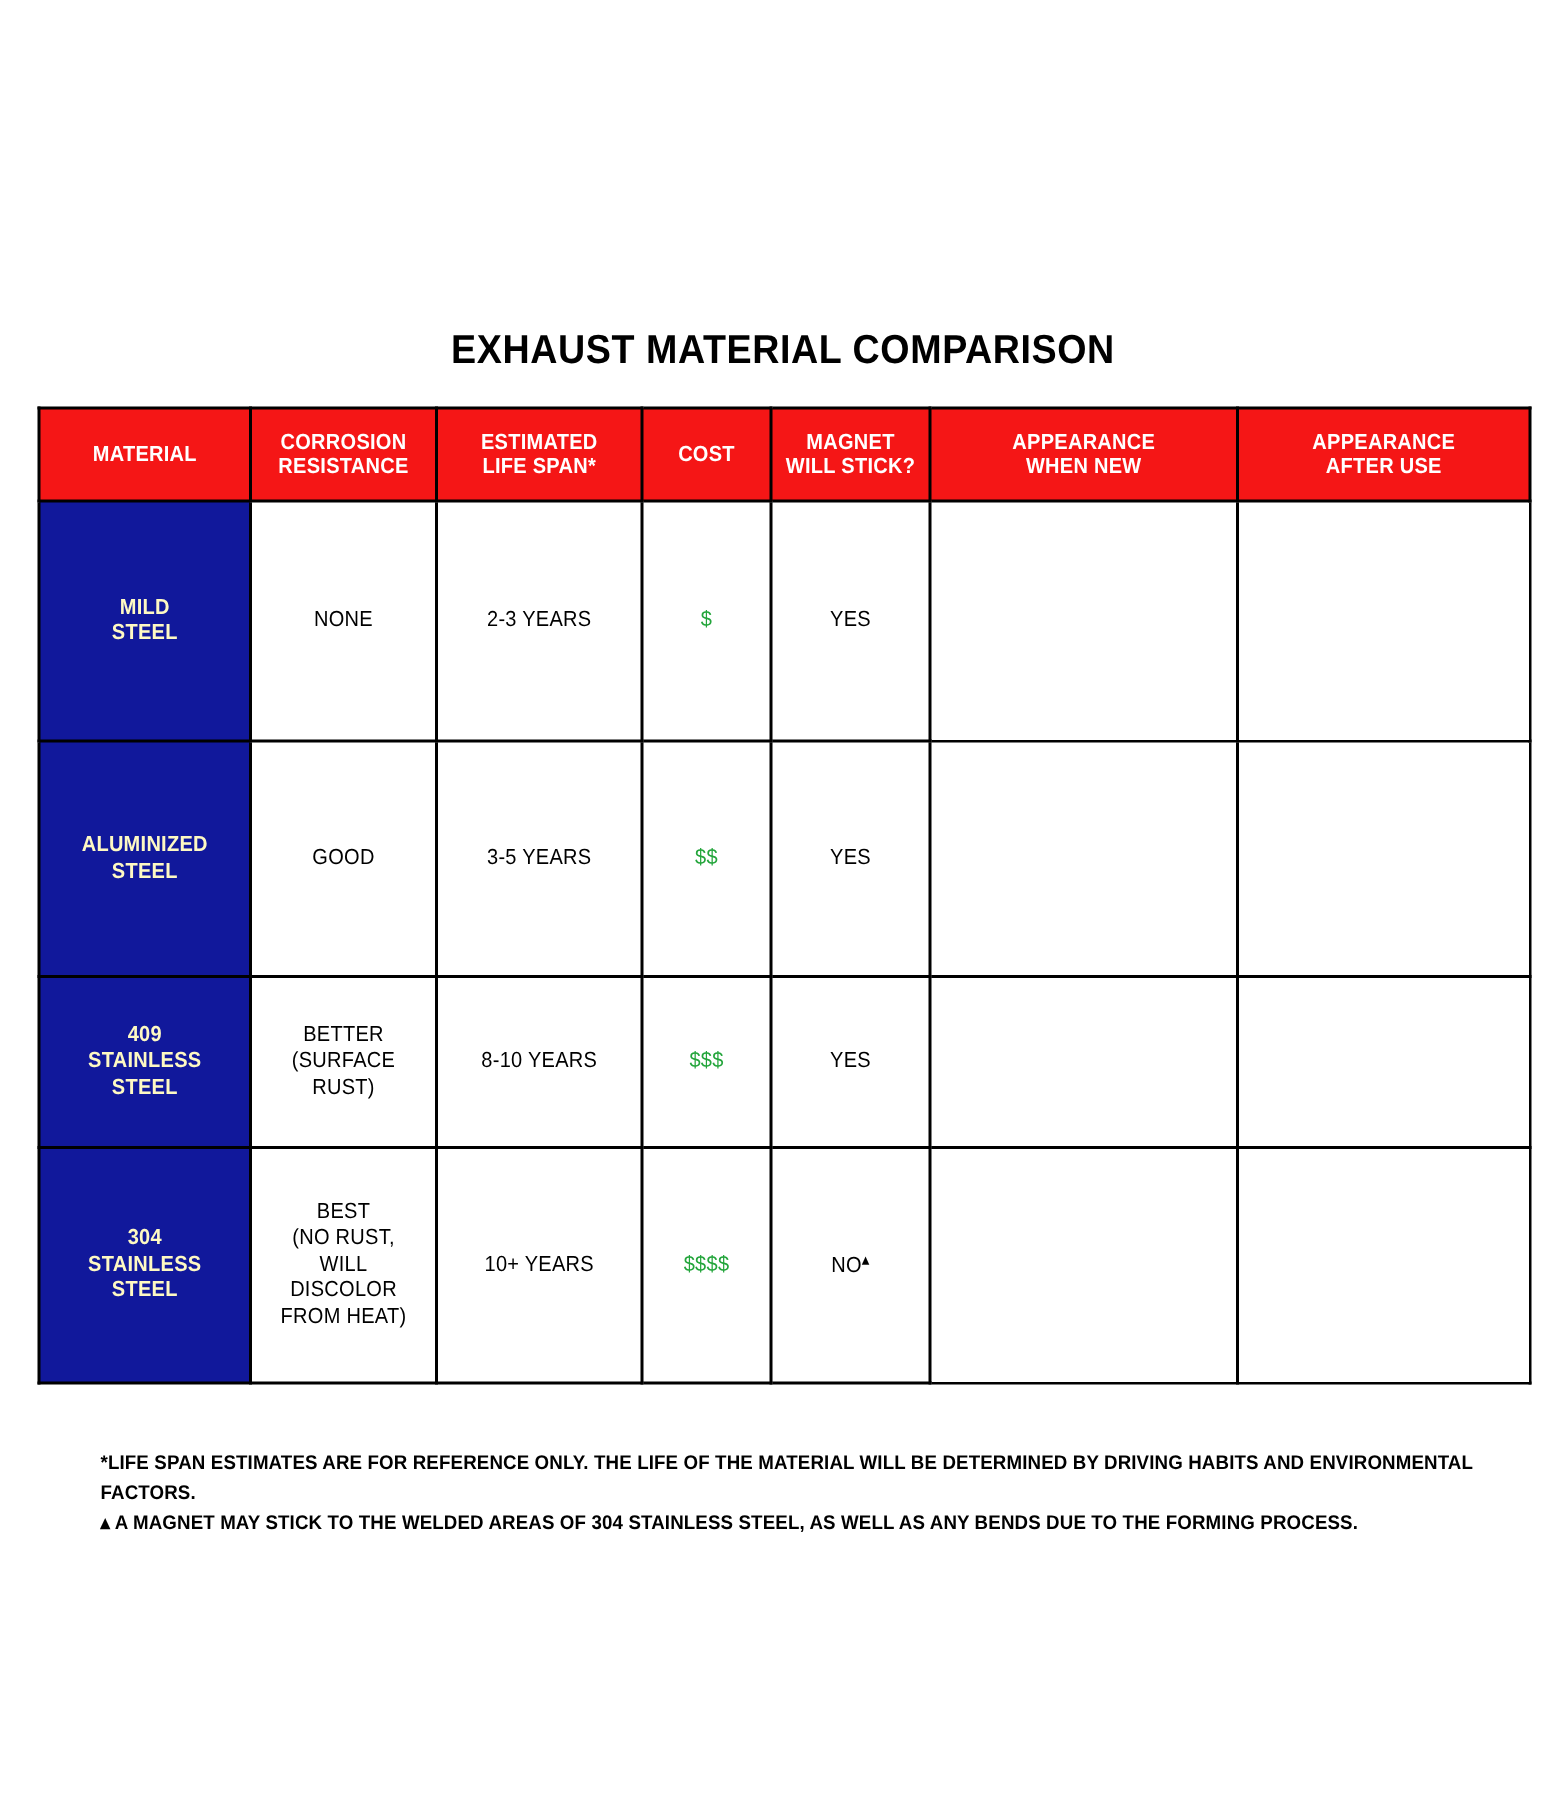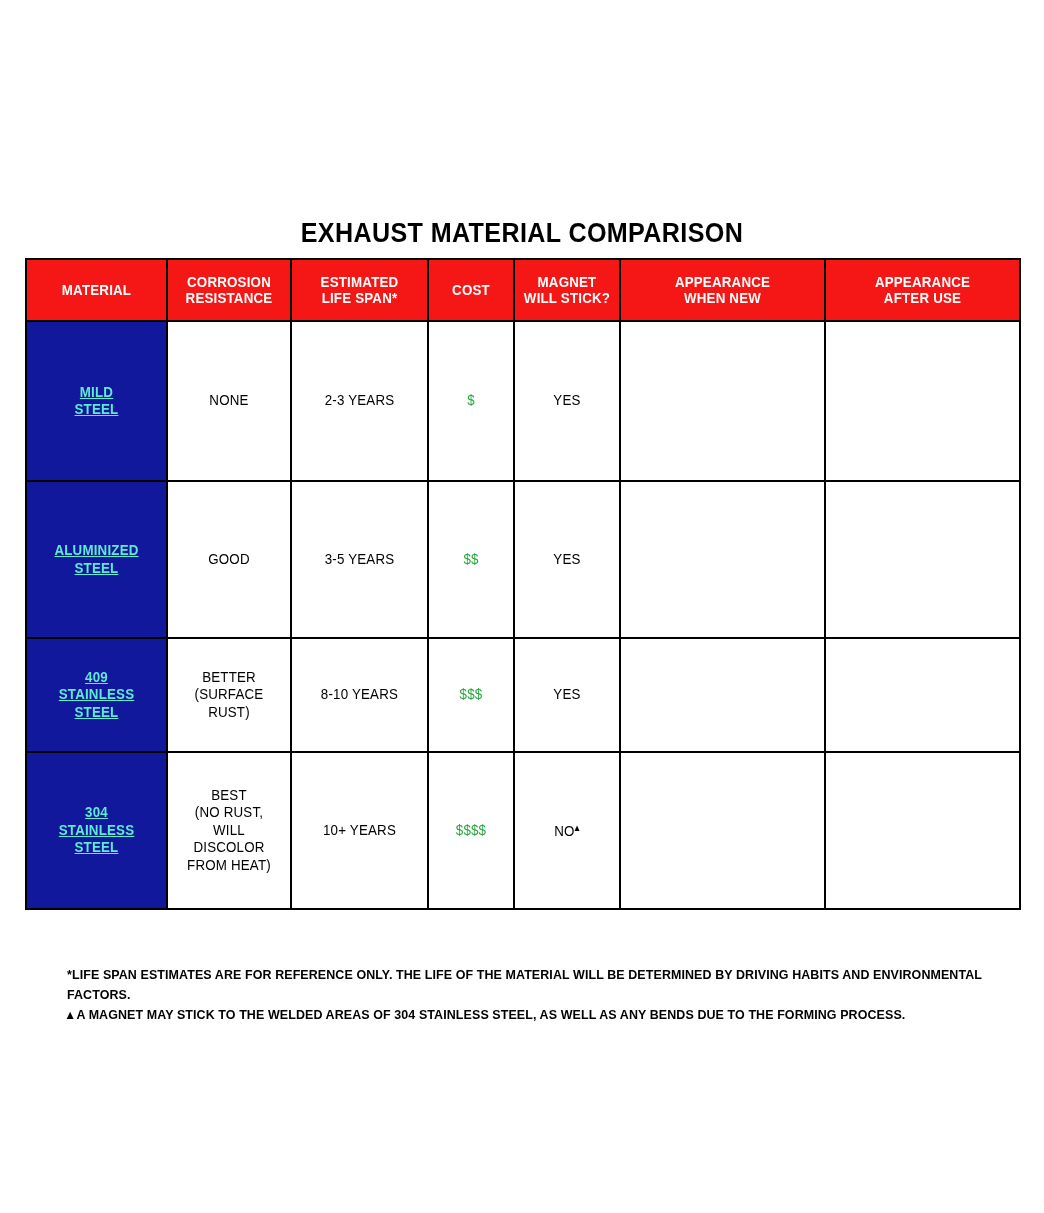--- a/index.html
+++ b/index.html
@@ -30,21 +30,21 @@
     text-align: center;
     font-size: 27px;
     font-weight: bold;
     letter-spacing: 0.4px;
     font-stretch: condensed;
     transform: scaleX(0.93);
   }
   #table-wrap {
     position: absolute;
     left: 25px;
-    top: 258px;
+    top: 271px;
     width: 994px;
   }
   table.comparison {
     border-collapse: collapse;
     width: 994px;
     table-layout: fixed;
   }
   table.comparison td, table.comparison th {
     border: 2px solid #000000;
     padding: 0;
@@ -61,26 +61,25 @@
     letter-spacing: 0.2px;
     transform: none;
   }
   thead th .hdr {
     display: block;
     transform: scaleX(0.92);
     padding: 0 2px;
   }
   td.matcell {
     background: #11189b;
-    color: #5eead4;
+    color: #fef9c3;
     font-size: 14.5px;
     font-weight: bold;
     line-height: 1.2;
     letter-spacing: 0.2px;
-    text-decoration: underline;
   }
   td.matcell .mat {
     display: block;
     transform: scaleX(0.92);
   }
   td.txt {
     background: #ffffff;
     font-size: 14.5px;
     font-weight: normal;
     line-height: 1.2;

